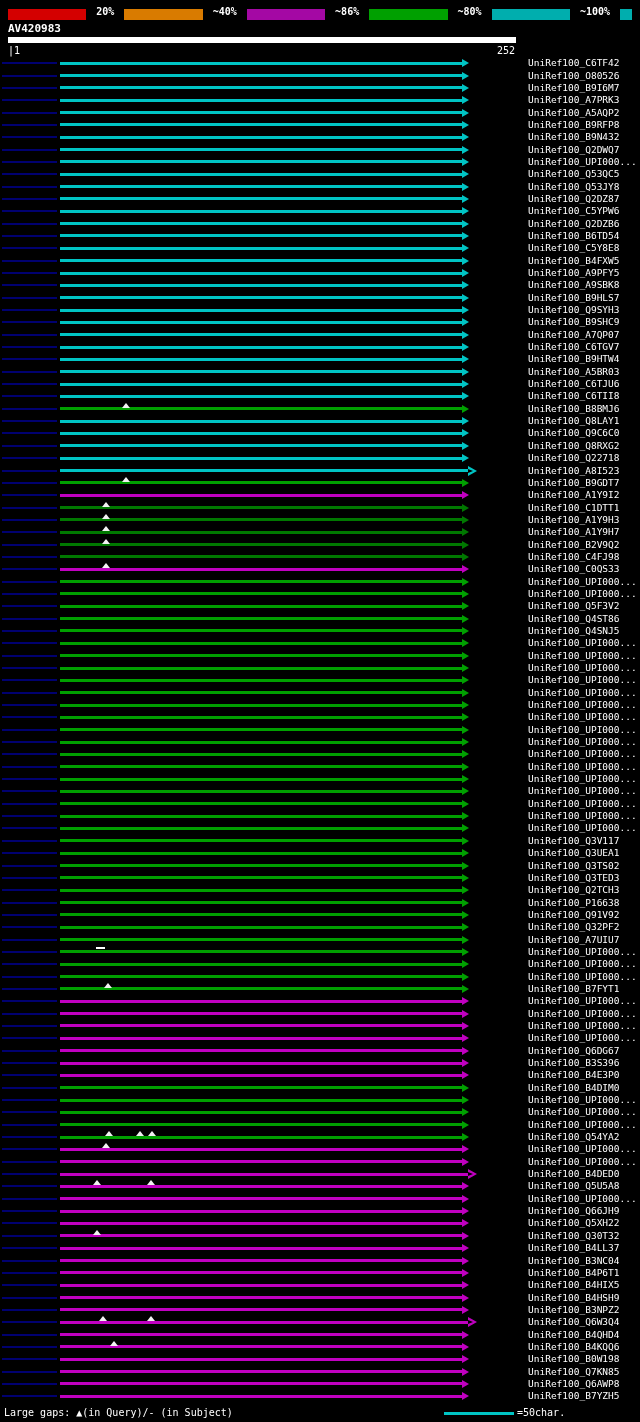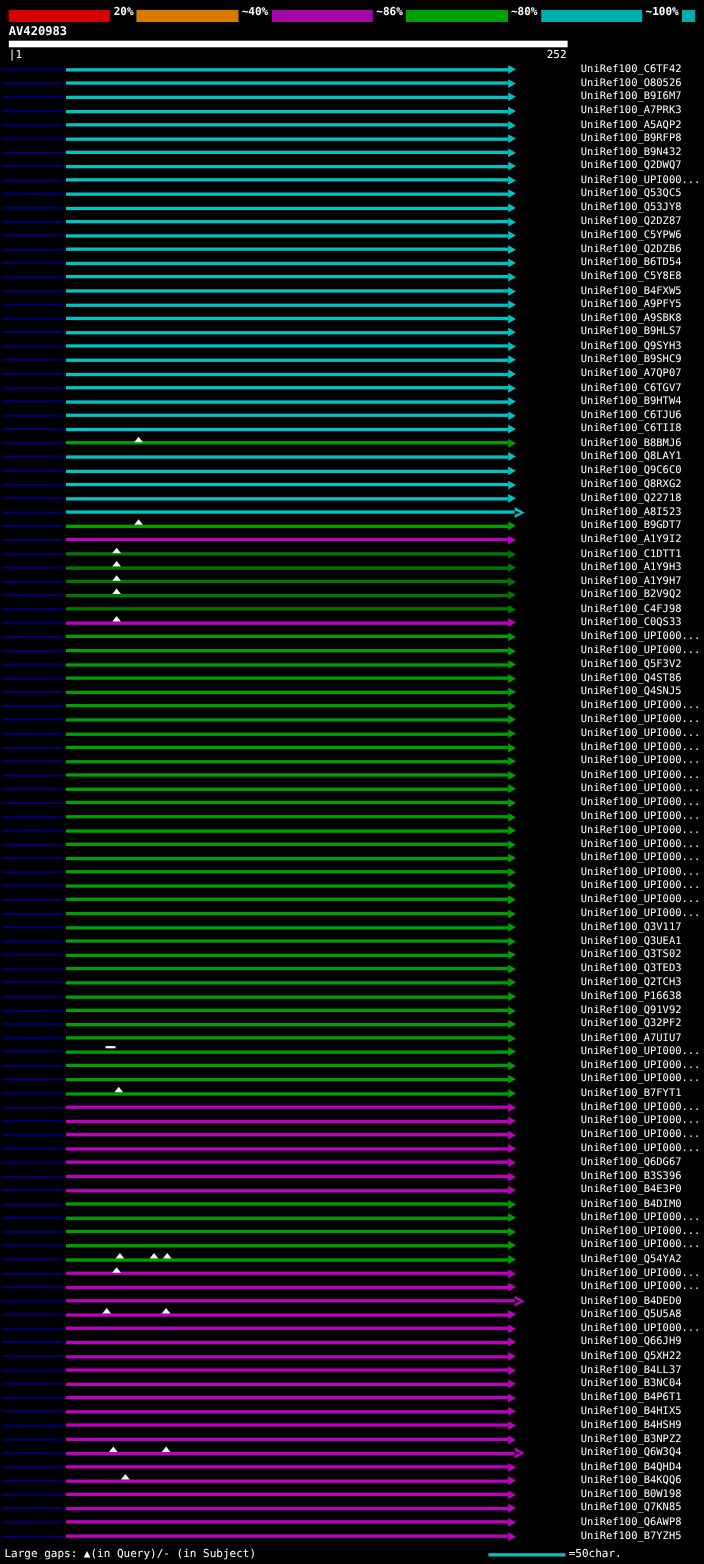--- a/index.html
+++ b/index.html
@@ -3,21 +3,21 @@
 <meta charset="utf-8">
 <style>
   html,body{margin:0;padding:0;background:#000;}
   .root{position:relative;width:640px;height:1422px;background:#000;overflow:hidden;
         font-family:"DejaVu Sans Mono","Liberation Mono",monospace;}
   
   .legend{position:absolute;left:8px;right:8px;top:5px;height:15px;display:flex;align-items:flex-end;}
   .leg-seg{flex:1 1 auto;height:11px;}
   .leg-seg.tail{flex:0 0 12px;}
   .leg-label{flex:0 0 auto;align-self:flex-start;background:#000;color:#fff;
-             font:bold 10px/14px "DejaVu Sans Mono",monospace;padding:0 3px;white-space:nowrap;}
+             font:bold 10px/14px "DejaVu Sans Mono",monospace;padding:0 10px;white-space:nowrap;}
   
   .query-name{position:absolute;left:8px;top:23px;color:#fff;font:bold 11px/12px "DejaVu Sans Mono",monospace;}
   .query-bar{position:absolute;left:8px;top:37px;width:508px;height:6px;background:#fff;}
   .ruler-left{position:absolute;left:8px;top:45px;color:#fff;font:10px/11px "DejaVu Sans Mono",monospace;}
   .ruler-right{position:absolute;left:497px;top:45px;color:#fff;font:10px/11px "DejaVu Sans Mono",monospace;}
   
   .rows{position:absolute;left:0;right:0;top:57px;bottom:19px;display:flex;flex-direction:column;}
   .hit-row{position:relative;flex:1 1 auto;}
   .gutter{position:absolute;left:2px;width:55px;height:2px;top:calc(50% - 1px);}
   .bar{position:absolute;left:60px;width:402px;height:3px;top:calc(50% - 1.5px);}
@@ -209,20 +209,26 @@
       <div class="hit-row">
         <span class="gutter" style="background: rgb(0, 0, 112);"></span>
         <span class="bar" style="background: rgb(0, 196, 196);"></span>
         <span class="arrow" style="border-left-color: rgb(0, 196, 196);"></span>
         <span class="row-label">UniRef100_B9HTW4</span>
       </div>
       <div class="hit-row">
         <span class="gutter" style="background: rgb(0, 0, 112);"></span>
         <span class="bar" style="background: rgb(0, 196, 196);"></span>
         <span class="arrow" style="border-left-color: rgb(0, 196, 196);"></span>
+        <span class="row-label">UniRef100_A5BR03</span>
+      </div>
+      <div class="hit-row">
+        <span class="gutter" style="background: rgb(0, 0, 112);"></span>
+        <span class="bar" style="background: rgb(0, 196, 196);"></span>
+        <span class="arrow" style="border-left-color: rgb(0, 196, 196);"></span>
         <span class="row-label">UniRef100_C6TJU6</span>
       </div>
       <div class="hit-row">
         <span class="gutter" style="background: rgb(0, 0, 112);"></span>
         <span class="bar" style="background: rgb(0, 196, 196);"></span>
         <span class="arrow" style="border-left-color: rgb(0, 196, 196);"></span>
         <span class="row-label">UniRef100_C6TII8</span>
       </div>
       <div class="hit-row">
         <span class="gutter" style="background: rgb(0, 0, 112);"></span>
@@ -635,20 +641,27 @@
         <span class="gutter" style="background: rgb(0, 0, 112);"></span>
         <span class="bar" style="background: rgb(192, 0, 192);"></span>
         <span class="arrow" style="border-left-color: rgb(192, 0, 192);"></span>
         <span class="row-label">UniRef100_Q66JH9</span>
       </div>
       <div class="hit-row">
         <span class="gutter" style="background: rgb(0, 0, 112);"></span>
         <span class="bar" style="background: rgb(192, 0, 192);"></span>
         <span class="arrow" style="border-left-color: rgb(192, 0, 192);"></span>
         <span class="row-label">UniRef100_Q5XH22</span>
+      </div>
+      <div class="hit-row">
+        <span class="gutter" style="background: rgb(0, 0, 112);"></span>
+        <span class="bar" style="background: rgb(192, 0, 192);"></span>
+        <span class="arrow" style="border-left-color: rgb(192, 0, 192);"></span>
+        <span class="tri" style="left: 93.386px; border-bottom-color: rgb(242, 242, 242);"></span>
+        <span class="row-label">UniRef100_Q30T32</span>
       </div>
       <div class="hit-row">
         <span class="gutter" style="background: rgb(0, 0, 112);"></span>
         <span class="bar" style="background: rgb(192, 0, 192);"></span>
         <span class="arrow" style="border-left-color: rgb(192, 0, 192);"></span>
         <span class="row-label">UniRef100_B4LL37</span>
       </div>
       <div class="hit-row">
         <span class="gutter" style="background: rgb(0, 0, 112);"></span>
         <span class="bar" style="background: rgb(192, 0, 192);"></span>

